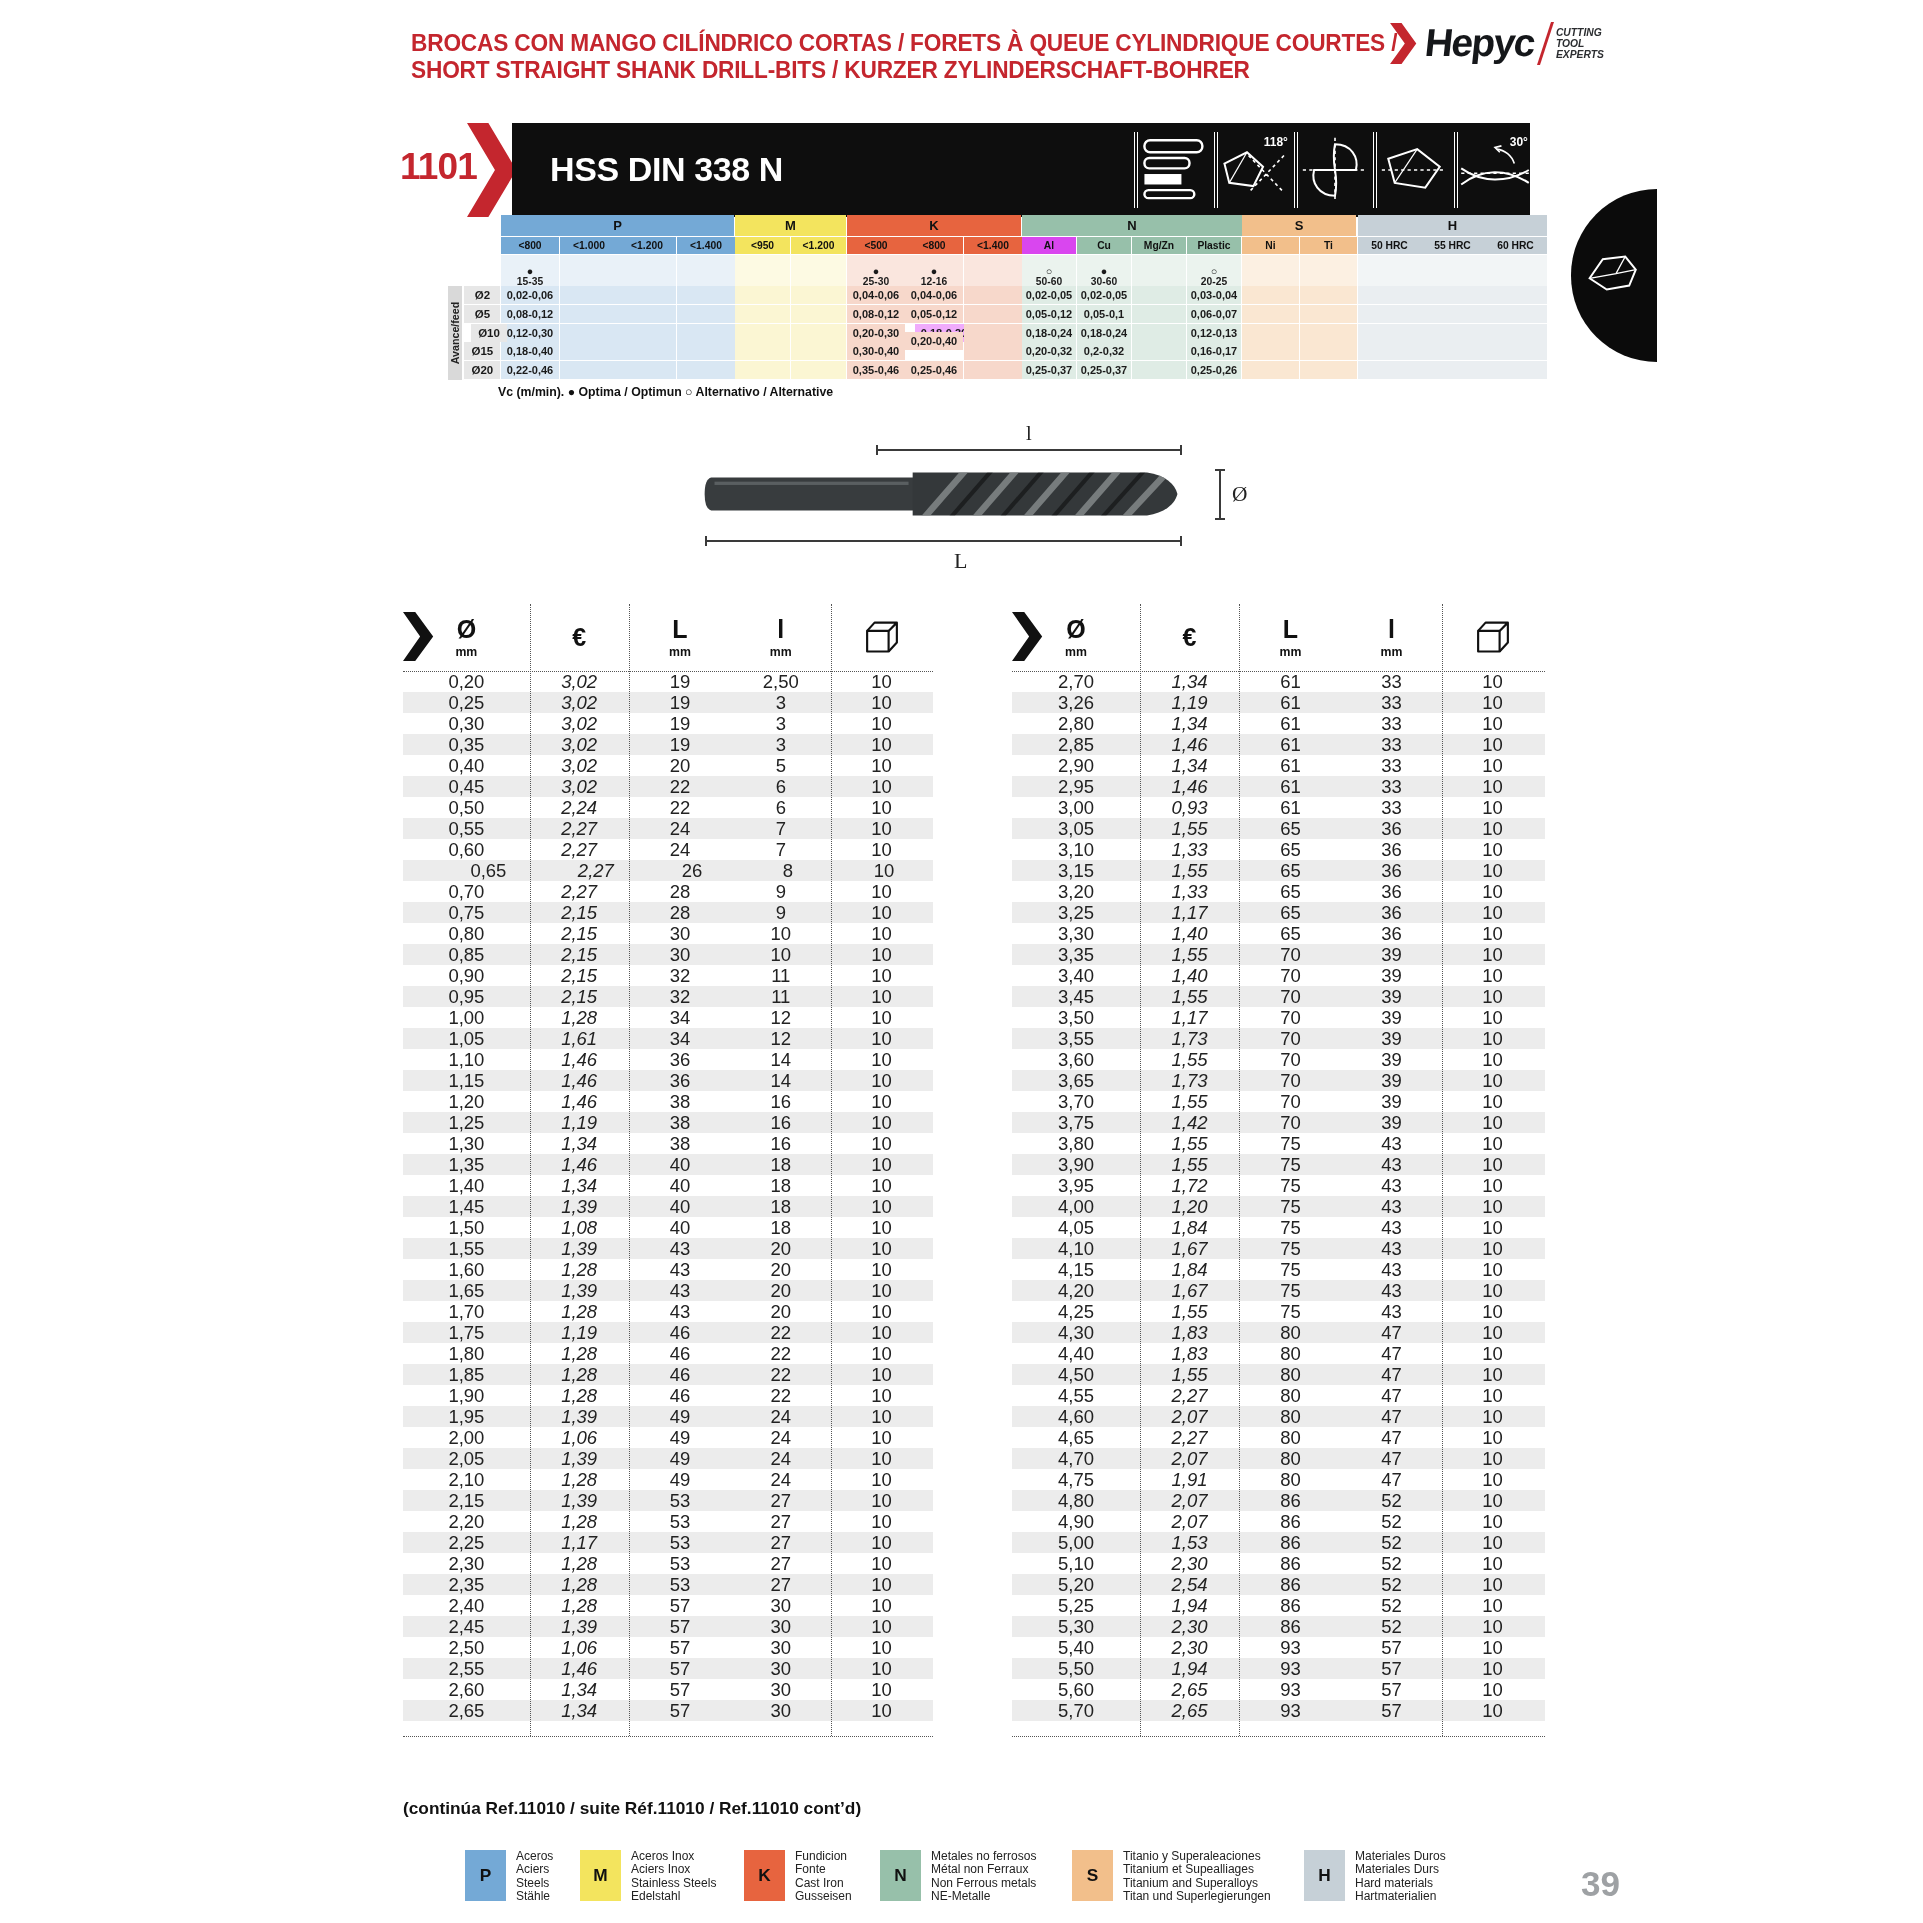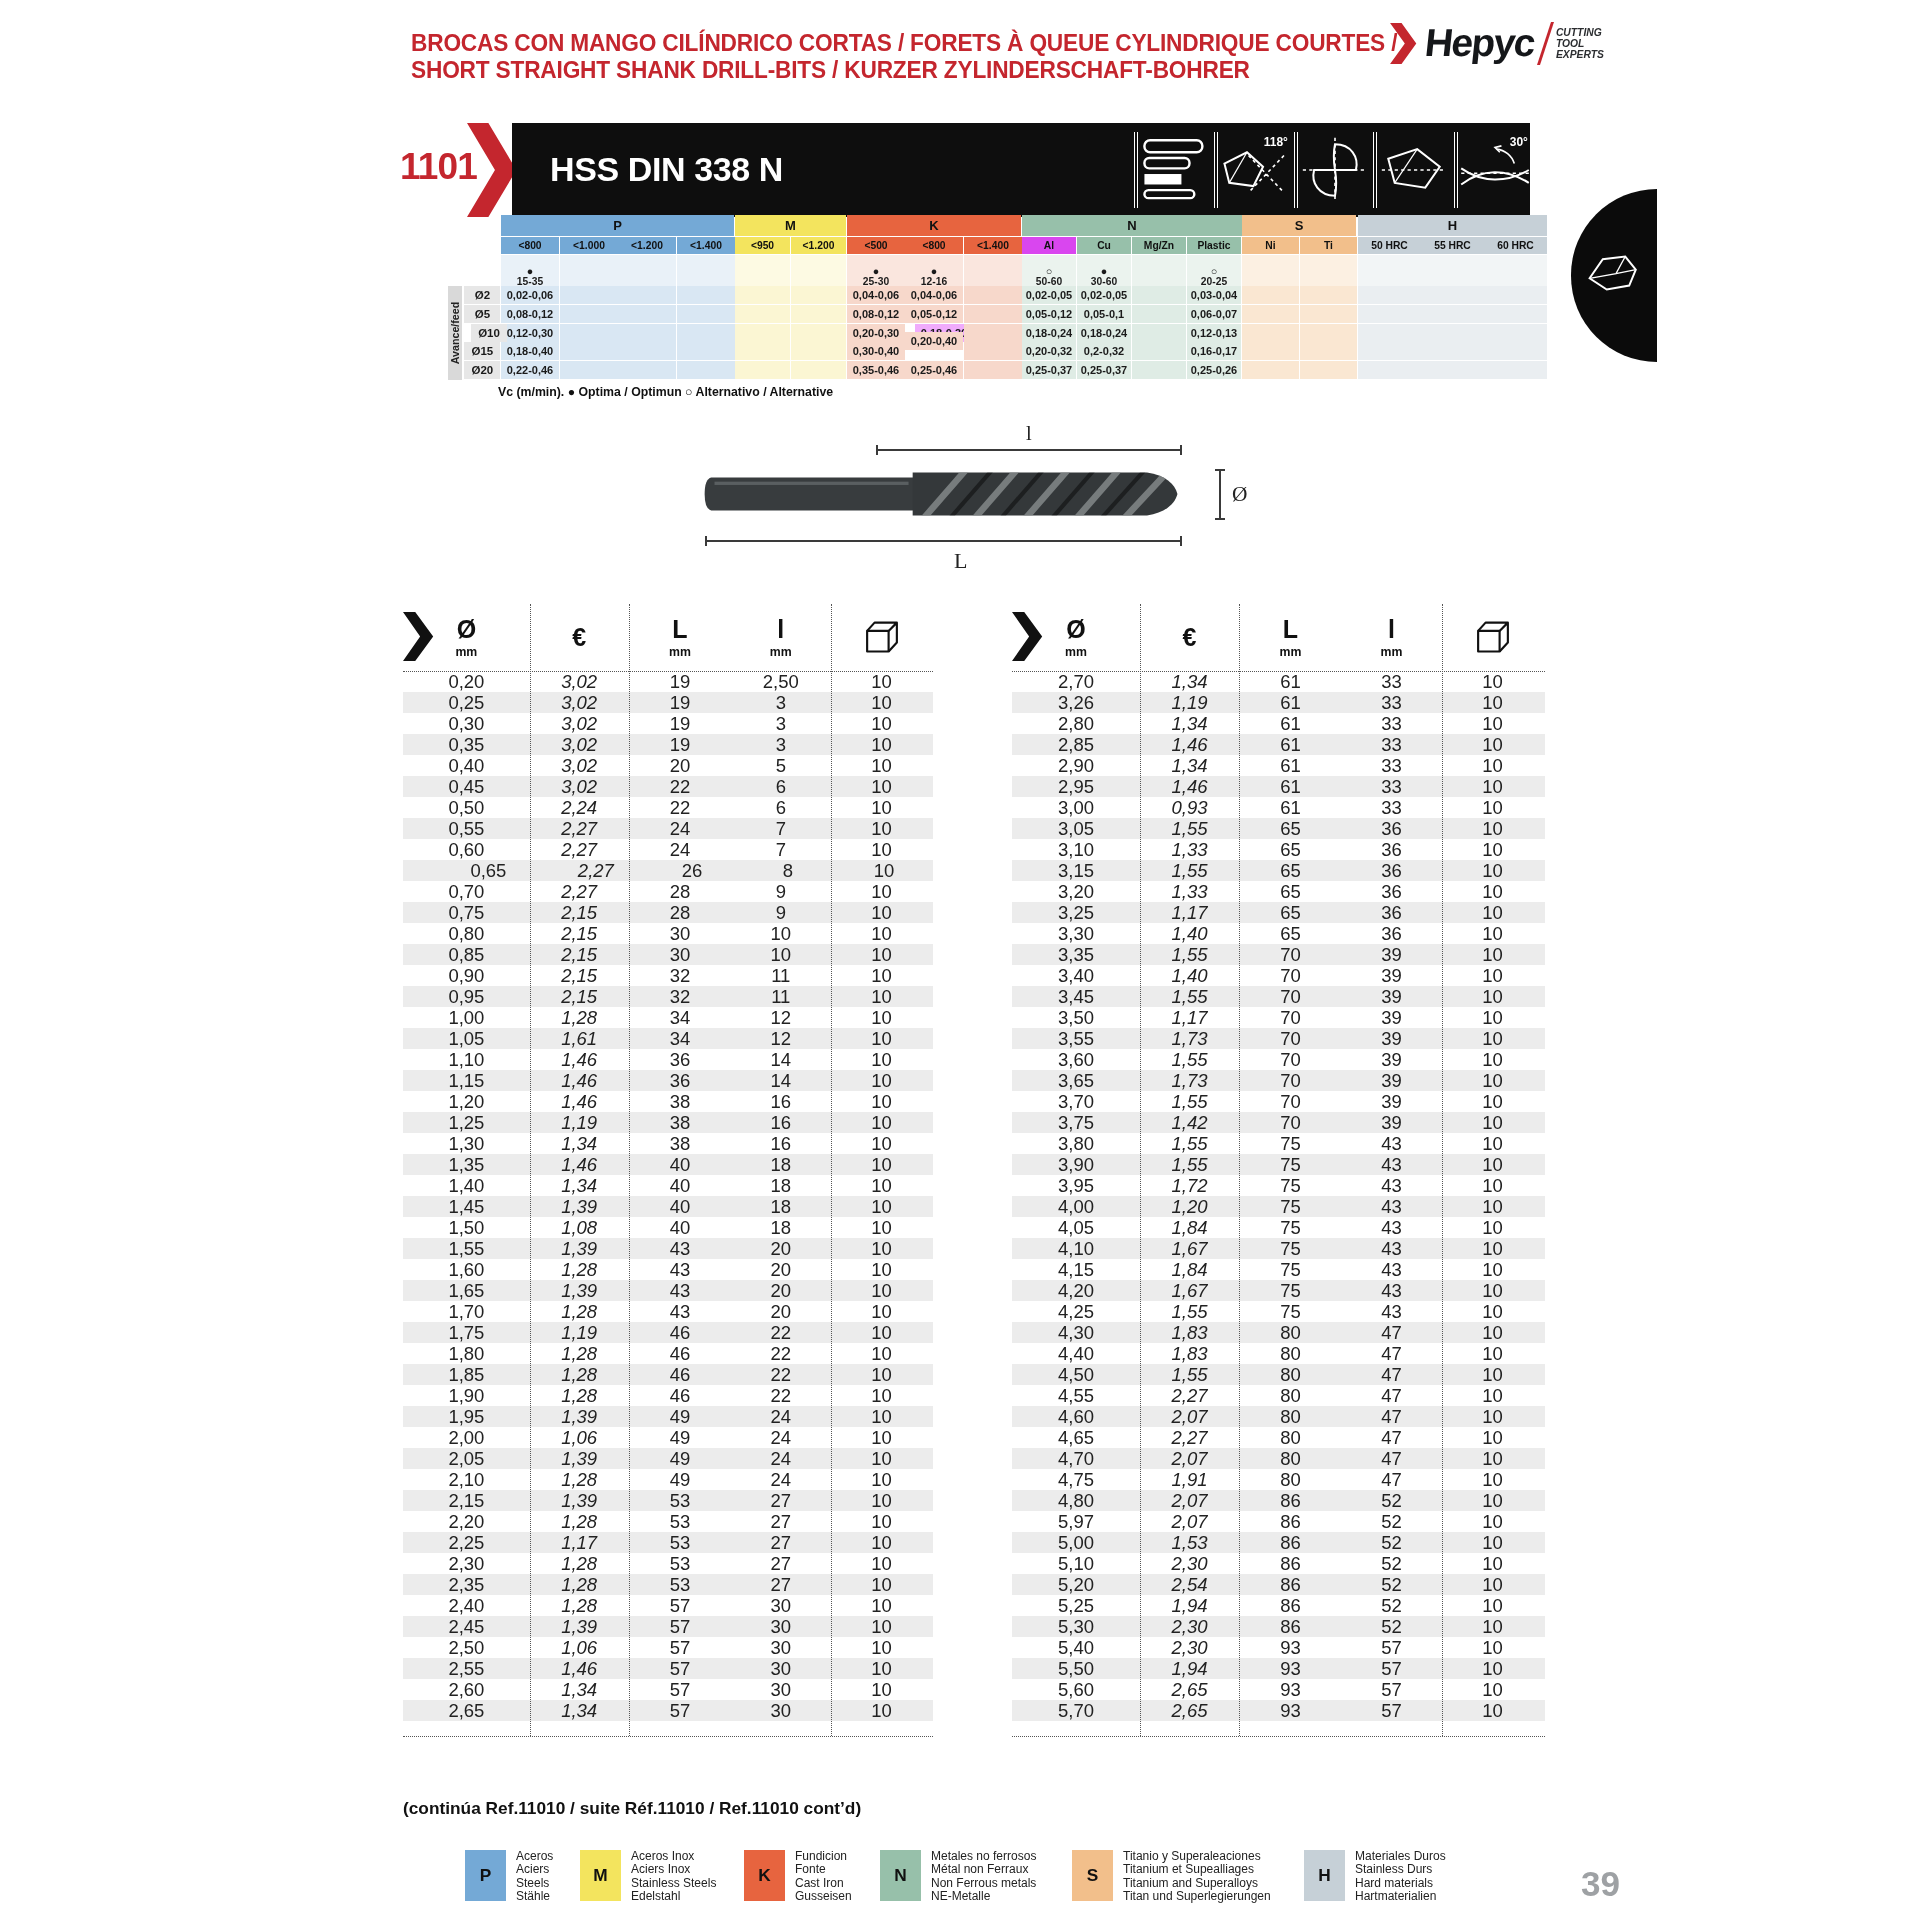--- a/index.html
+++ b/index.html
@@ -1036,21 +1036,21 @@
         <div class="ccell" style="width: 103px;">10</div>
       </div>
       <div class="crow alt">
         <div class="ccell" style="width: 128px;">4,80</div>
         <div class="ccell it" style="width: 99px;">2,07</div>
         <div class="ccell" style="width: 103px;">86</div>
         <div class="ccell" style="width: 99px;">52</div>
         <div class="ccell" style="width: 103px;">10</div>
       </div>
       <div class="crow">
-        <div class="ccell" style="width: 128px;">5,97</div>
+        <div class="ccell" style="width: 128px;">4,90</div>
         <div class="ccell it" style="width: 99px;">2,07</div>
         <div class="ccell" style="width: 103px;">86</div>
         <div class="ccell" style="width: 99px;">52</div>
         <div class="ccell" style="width: 103px;">10</div>
       </div>
       <div class="crow alt">
         <div class="ccell" style="width: 128px;">5,00</div>
         <div class="ccell it" style="width: 99px;">1,53</div>
         <div class="ccell" style="width: 103px;">86</div>
         <div class="ccell" style="width: 99px;">52</div>
@@ -1164,21 +1164,21 @@
           <div>Titanio y Superaleaciones</div>
           <div>Titanium et Supealliages</div>
           <div>Titanium and Superalloys</div>
           <div>Titan und Superlegierungen</div>
         </div>
       </div>
       <div class="litem" style="left: 1304px;">
         <div class="lsq" style="background: rgb(198, 208, 215);">H</div>
         <div class="llines">
           <div>Materiales Duros</div>
-          <div>Stainless Durs</div>
+          <div>Materiales Durs</div>
           <div>Hard materials</div>
           <div>Hartmaterialien</div>
         </div>
       </div>
     </div>
 
   <div class="abs pagenum">39</div>
 </div>
 
 

